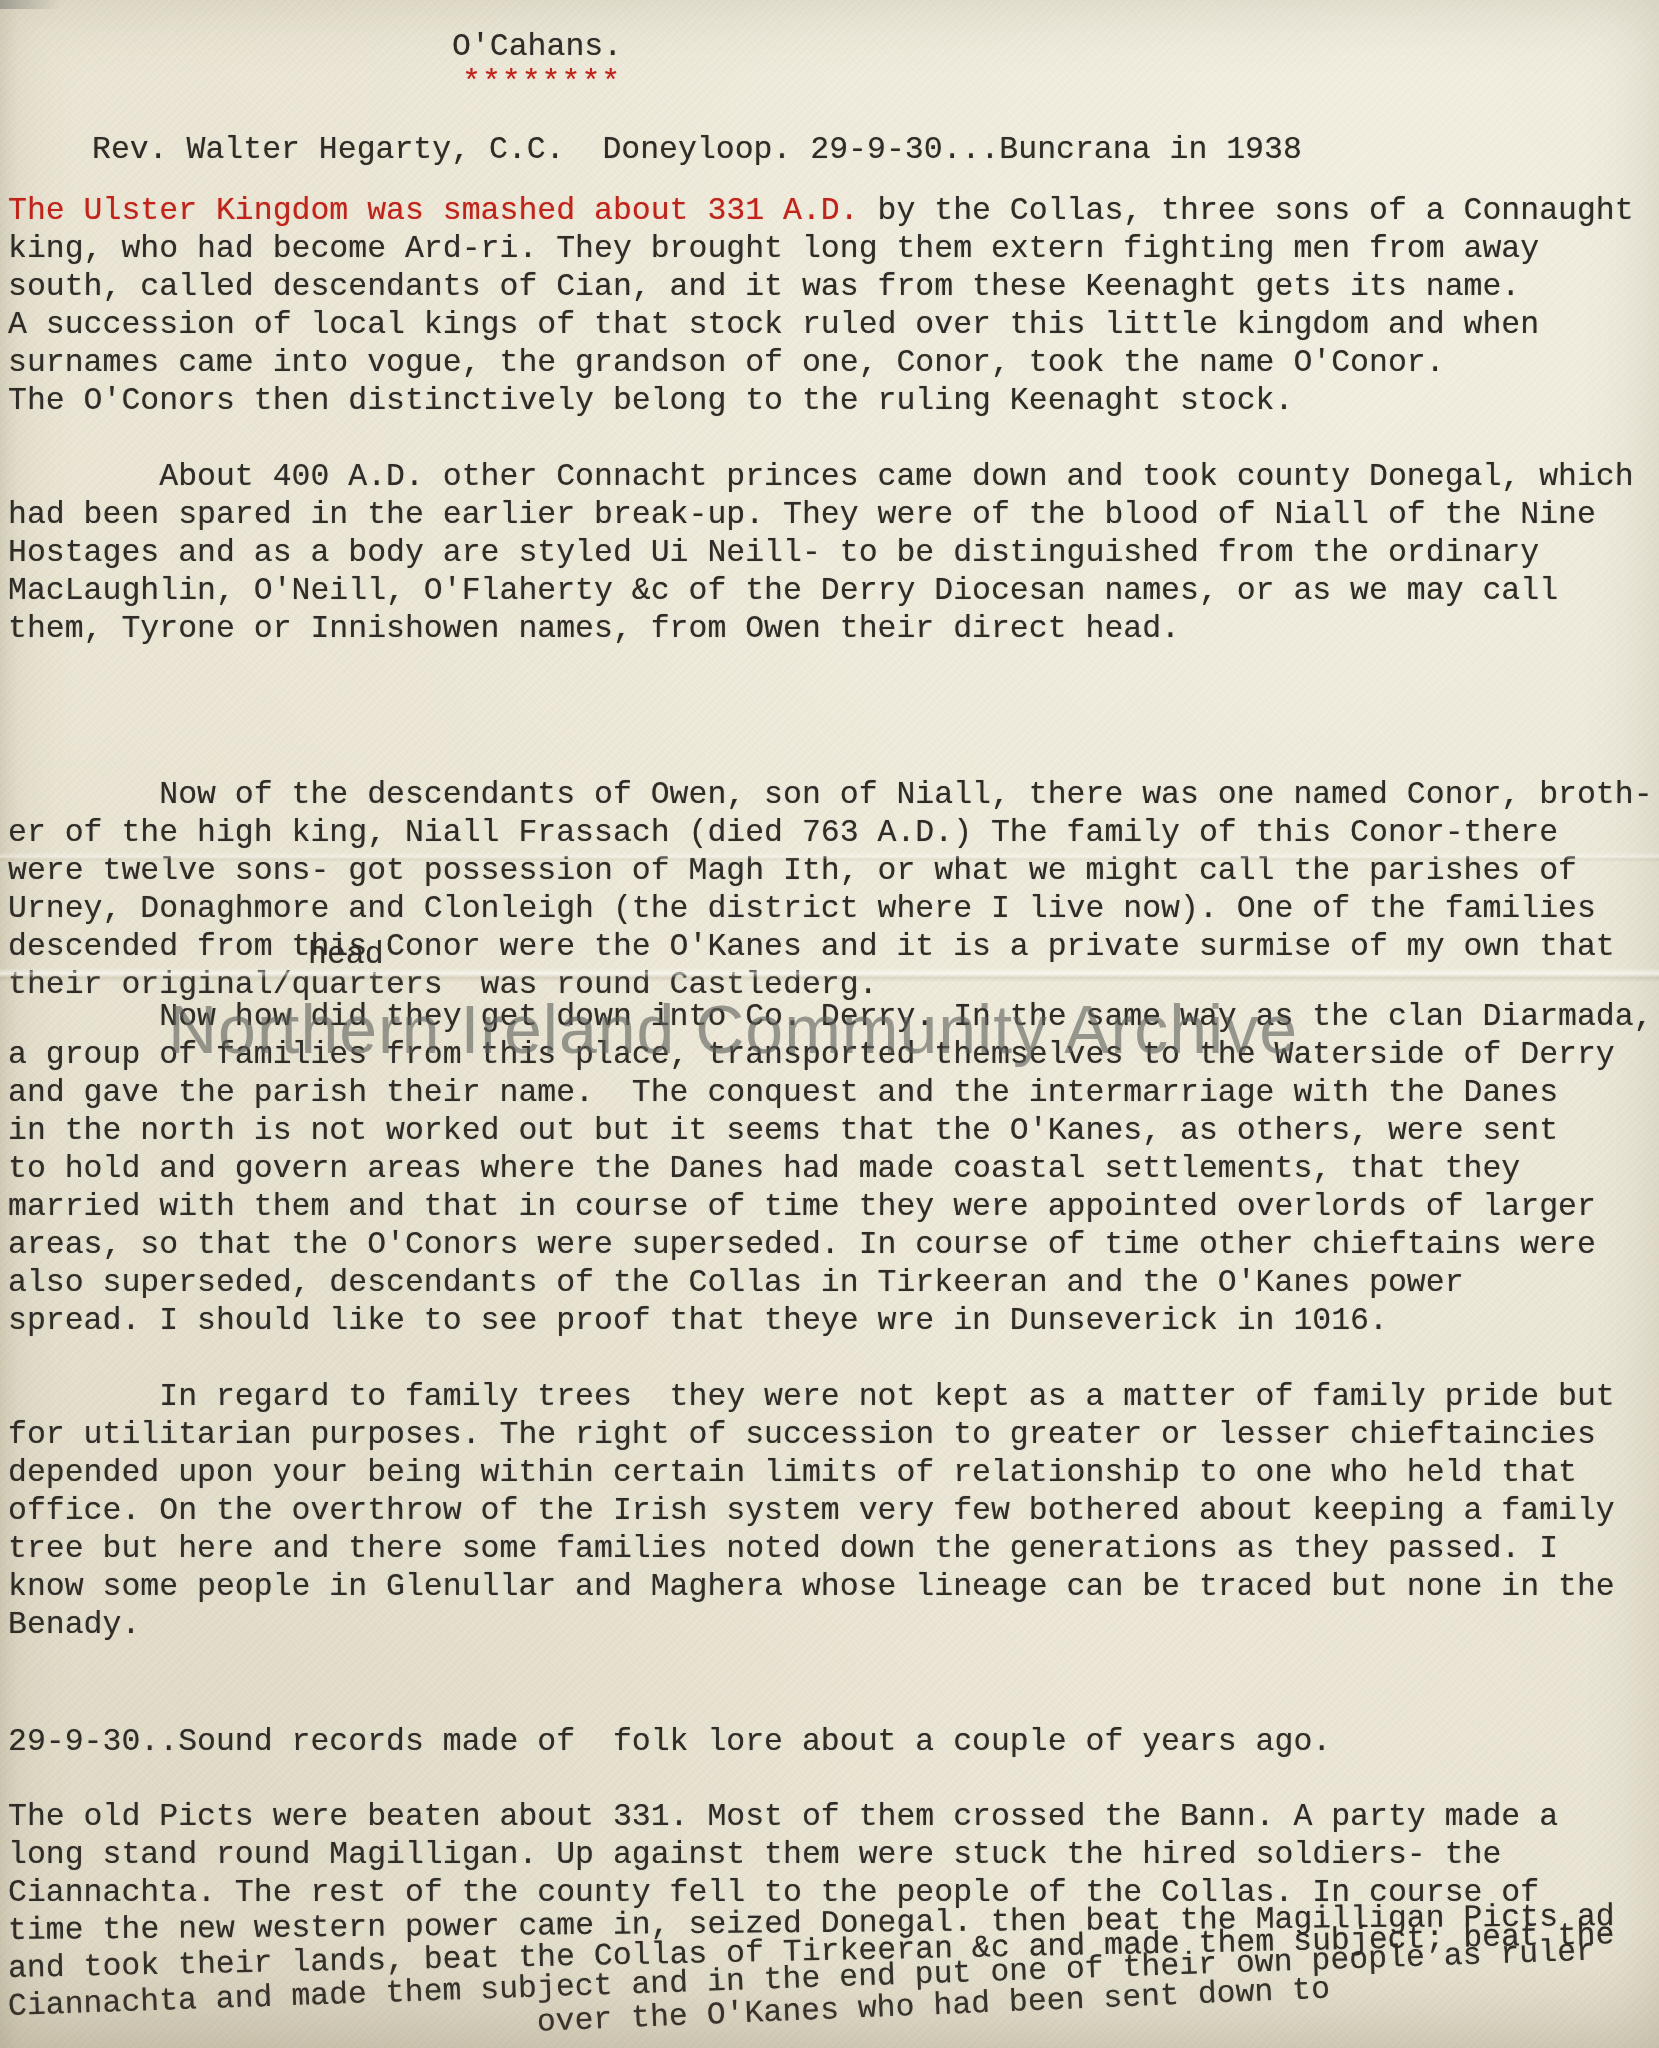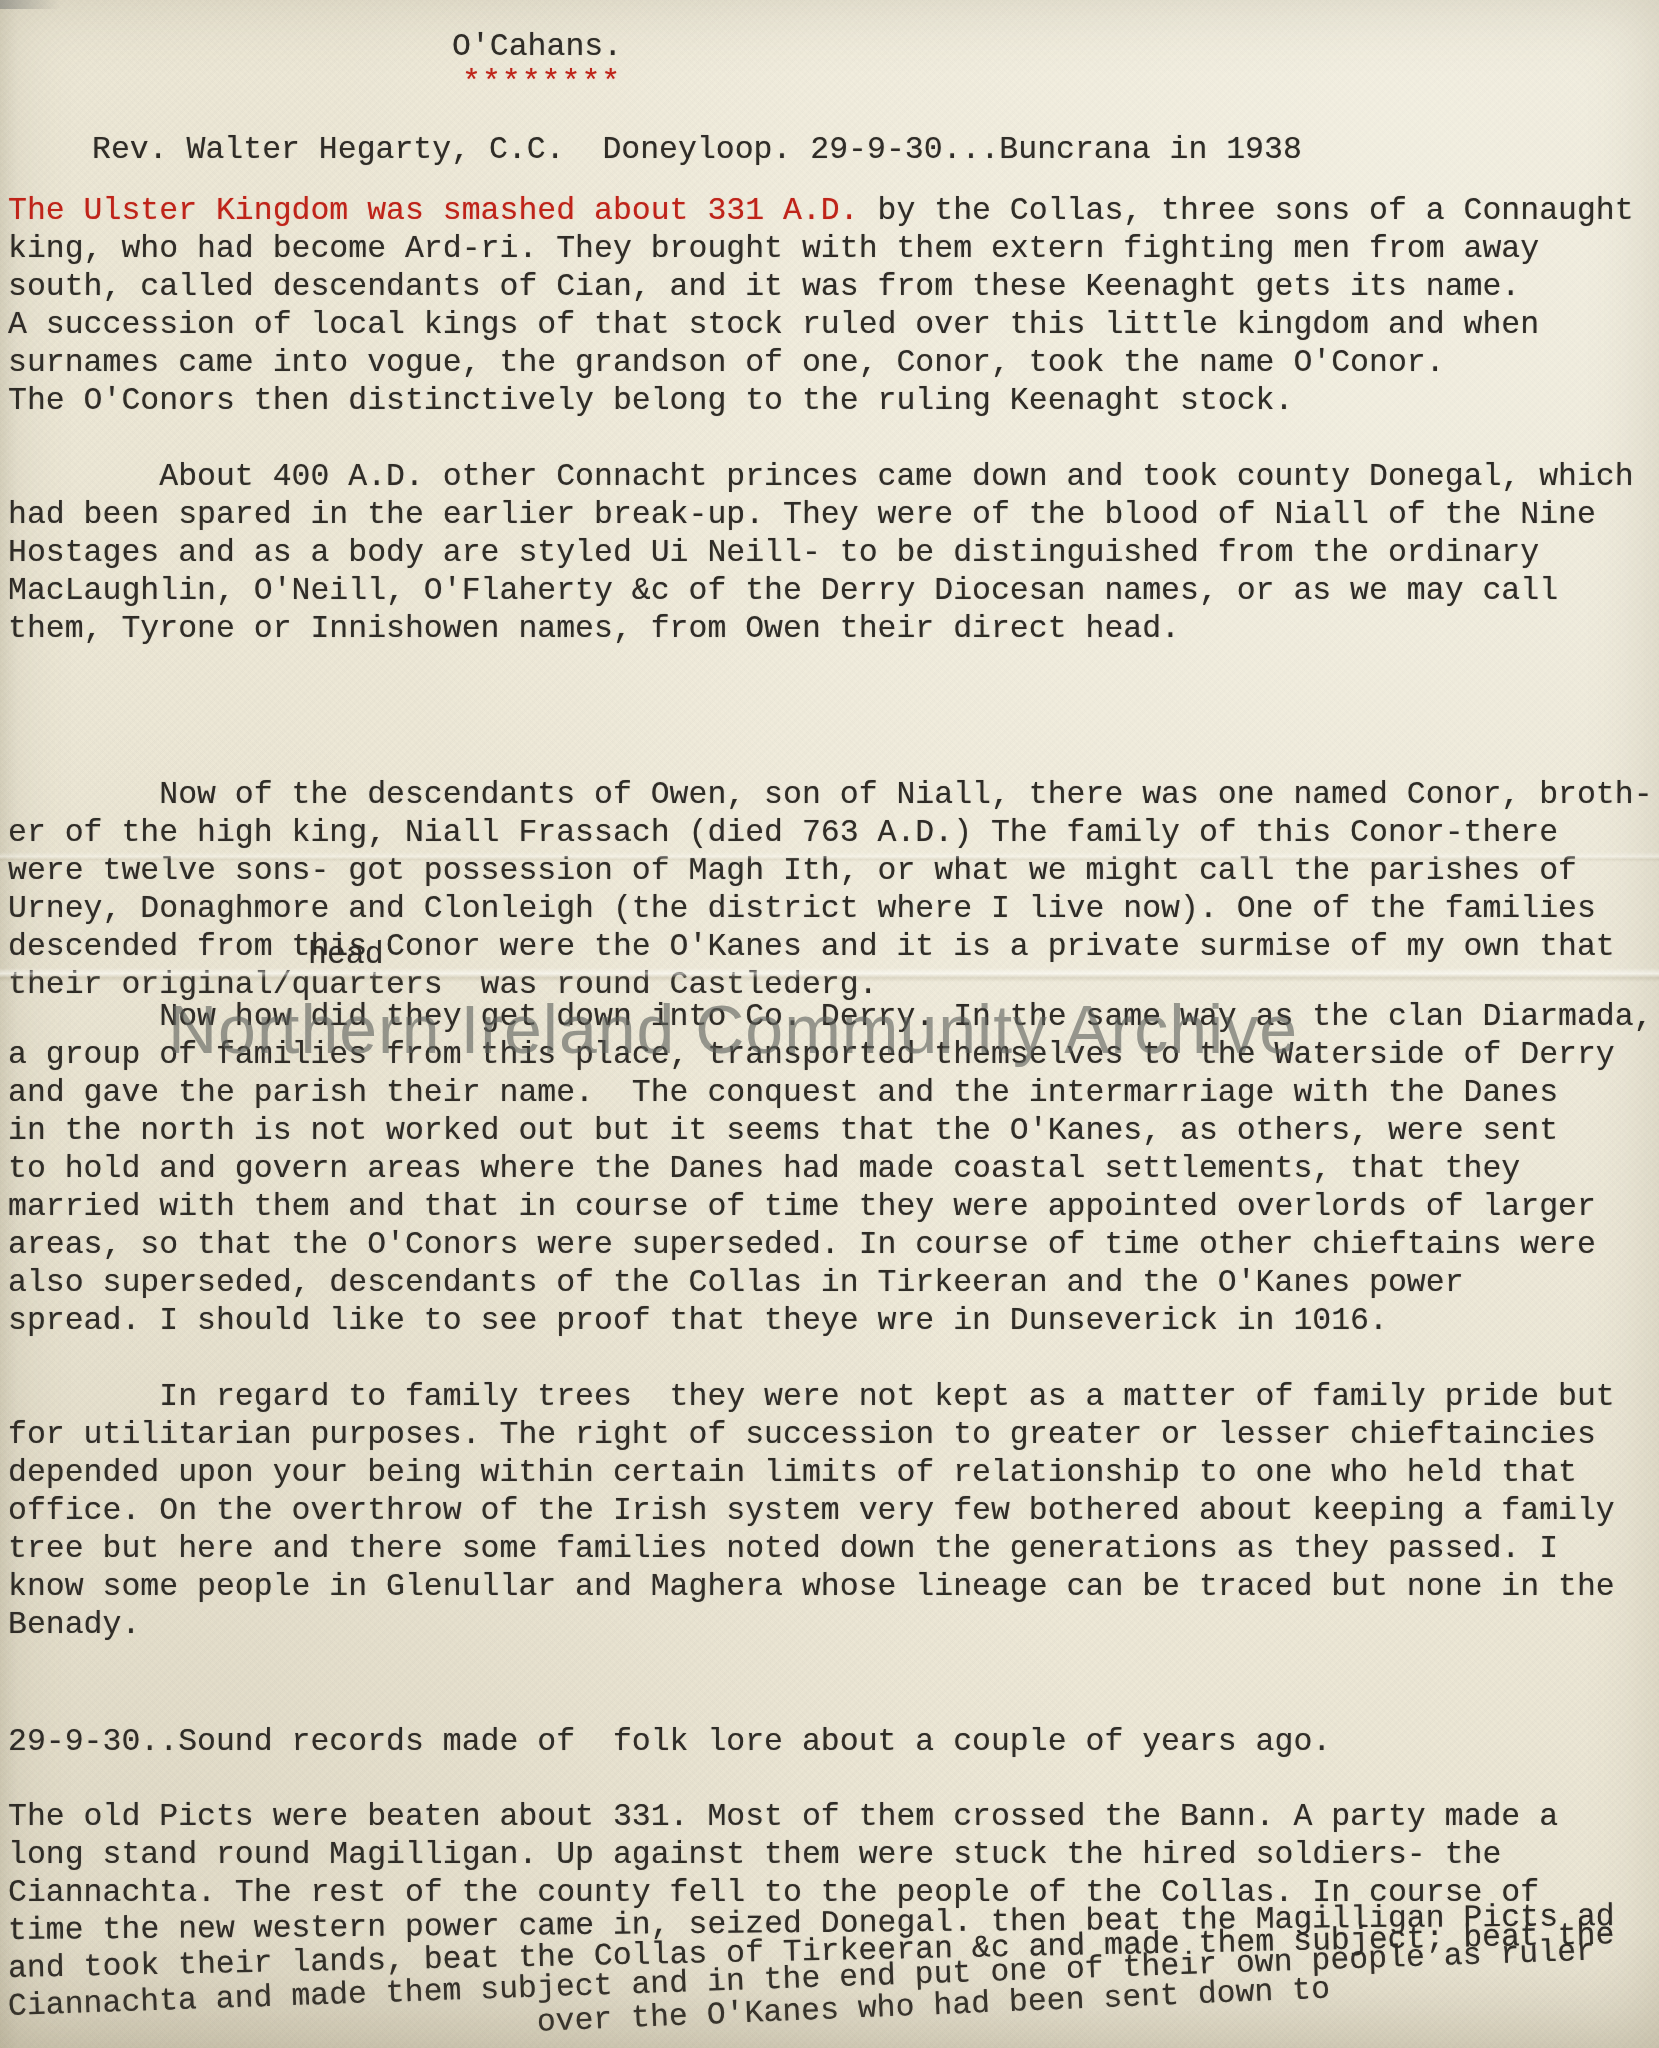--- a/index.html
+++ b/index.html
@@ -77,21 +77,21 @@
 
   <div class="corner-sliver"></div>
 
   <div class="title">O'Cahans.</div>
   <div class="stars red">********</div>
   <div class="byline">Rev. Walter Hegarty, C.C.  Doneyloop. 29-9-30...Buncrana in 1938</div>
 
   <div class="typed p1">
     <div class="line"><span class="red">The Ulster Kingdom was smashed about 331 A.D.</span><span> by the Collas, three sons of a Connaught</span></div>
     <div>
-        <div class="line">king, who had become Ard-ri. They brought with them extern fighting men from away</div>
+        <div class="line">king, who had become Ard-ri. They brought long them extern fighting men from away</div>
         <div class="line">south, called descendants of Cian, and it was from these Keenaght gets its name.</div>
         <div class="line">A succession of local kings of that stock ruled over this little kingdom and when</div>
         <div class="line">surnames came into vogue, the grandson of one, Conor, took the name O'Conor.</div>
         <div class="line">The O'Conors then distinctively belong to the ruling Keenaght stock.</div>
       </div>
   </div>
 
   <div class="typed p2">
       <div class="line">        About 400 A.D. other Connacht princes came down and took county Donegal, which</div>
       <div class="line">had been spared in the earlier break-up. They were of the blood of Niall of the Nine</div>

